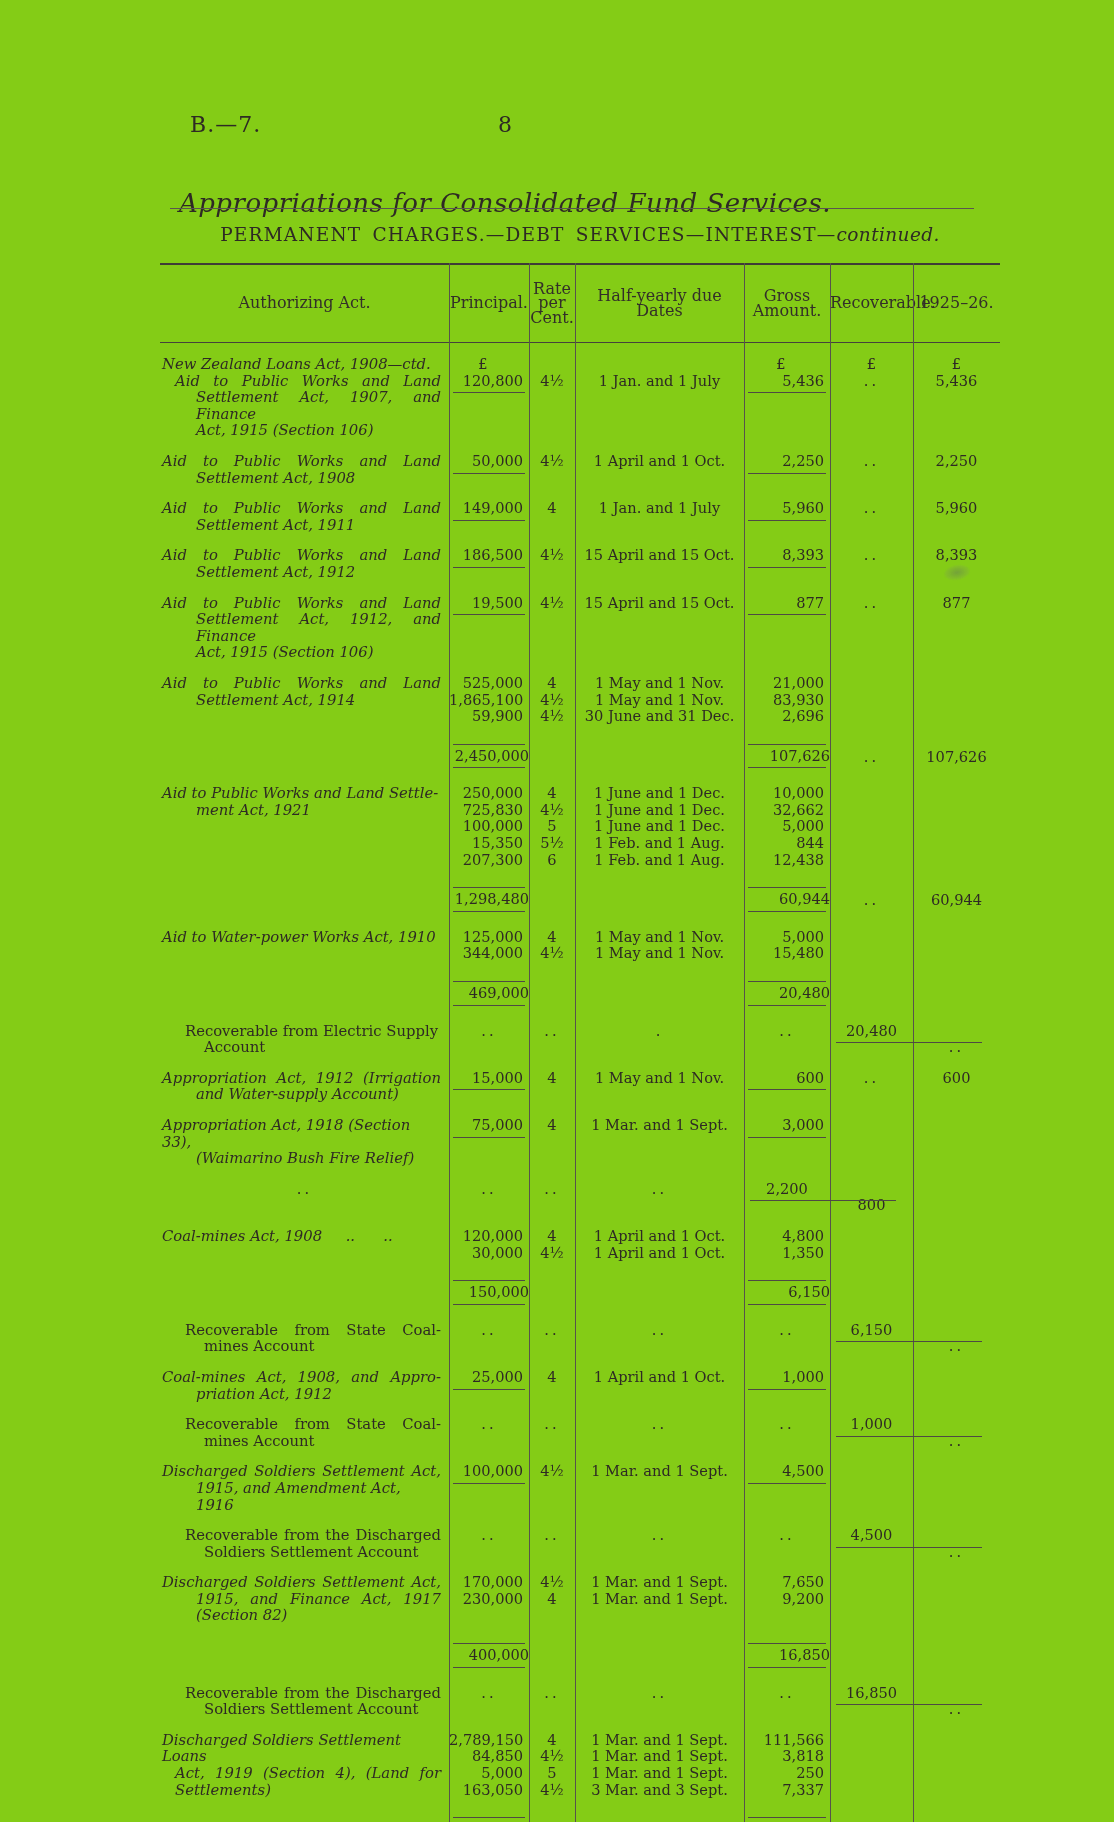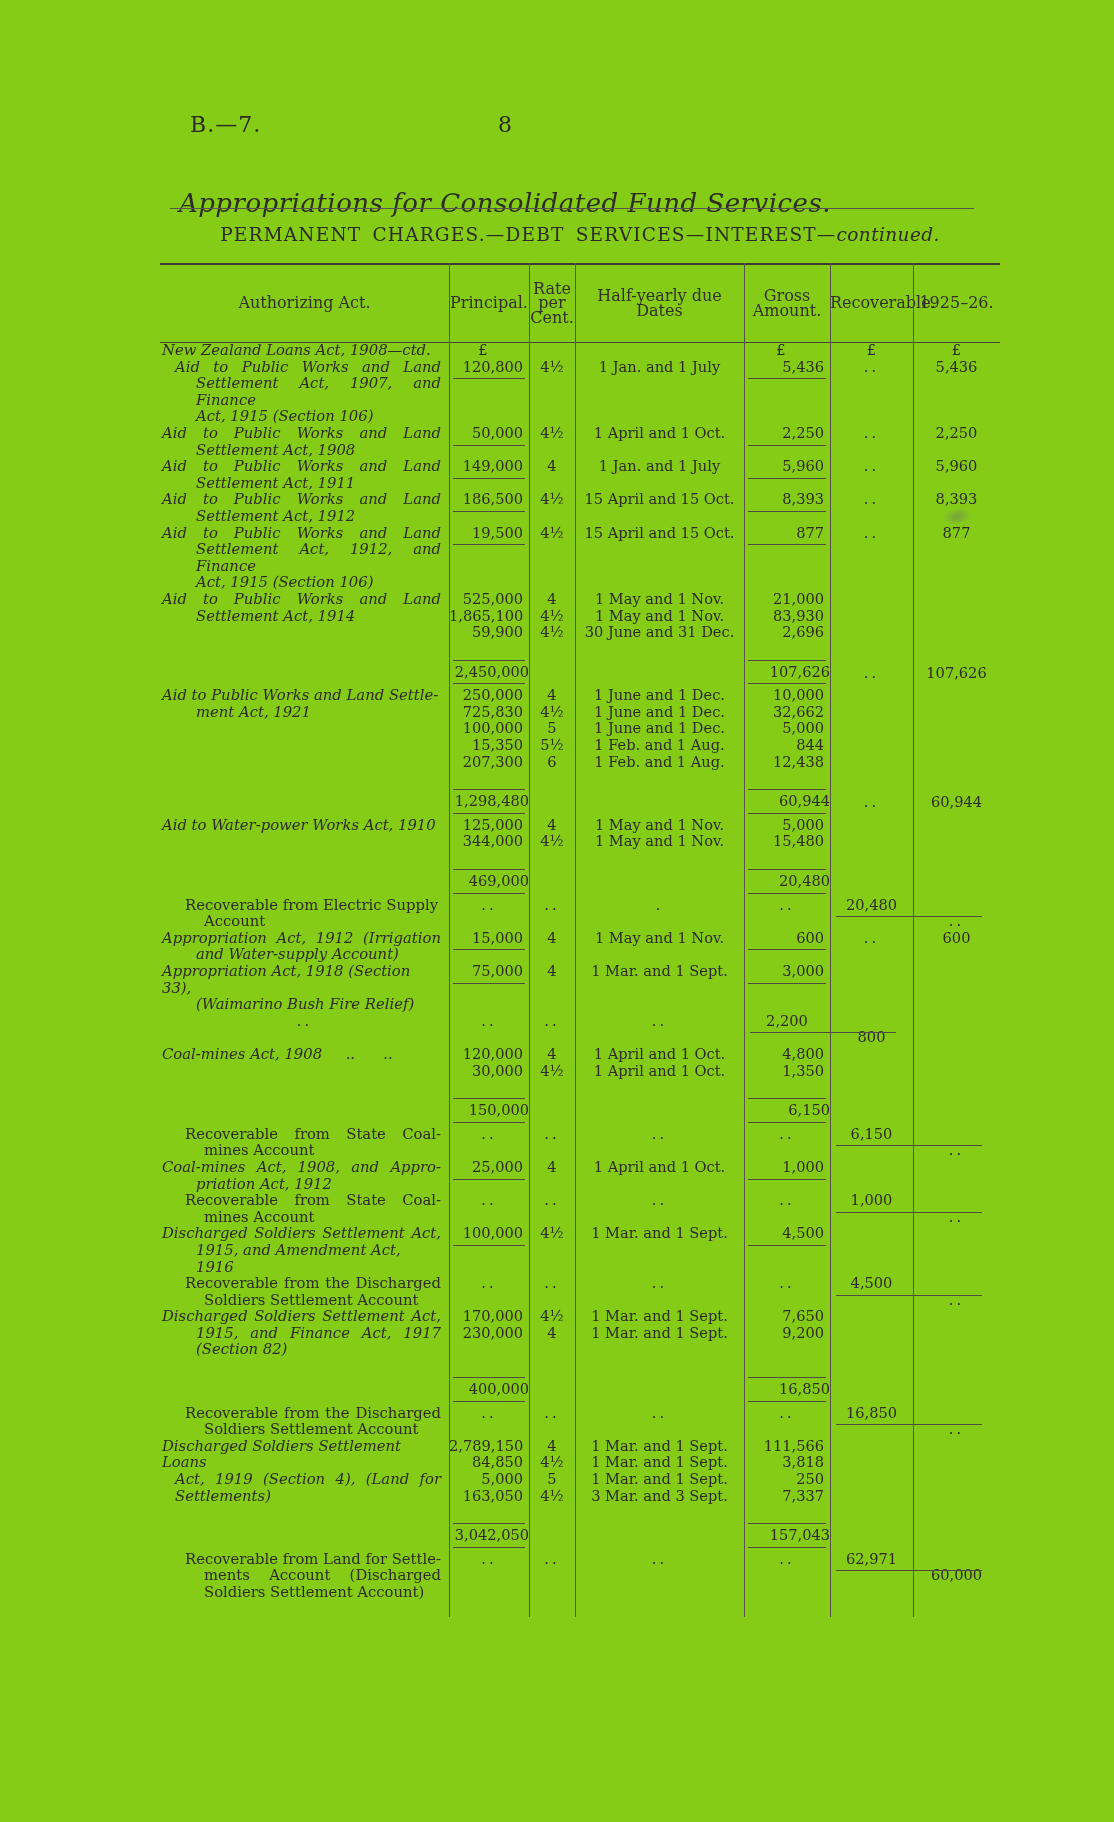--- a/index.html
+++ b/index.html
@@ -21,21 +21,21 @@
   .hdrline{position:absolute;left:0;top:79px;width:840px;height:0;border-top:1.7px solid #46423c;}
   .vline{position:absolute;top:0;bottom:10px;width:1.3px;background:#57534c;}
   .v0{left:289px}.v1{left:369px}.v2{left:415px}.v3{left:584px}.v4{left:670px}.v5{left:753px}
   
   #thead{display:grid;grid-template-columns:289px 80px 46px 169px 86px 83px 87px;
          height:77px;align-items:center;padding-top:2px;}
   .hcell{text-align:center;font-size:16px;line-height:14.5px;color:#332f29;}
   
   #tbody{padding-bottom:26px;}
   .trow{display:grid;grid-template-columns:289px 80px 46px 169px 86px 83px 87px;}
-  .drow{}
+  .drow{margin-top:14px;}
   .strow{margin-top:16px;}
   .cell{font-size:14.6px;line-height:16.6px;}
   .aline{min-height:16.6px;font-size:14.8px;padding-right:8px;}
   .it{font-style:italic;}
   .rom{font-style:normal;}
   .j{text-align:justify;text-align-last:justify;}
   .ind0{padding-left:2px}.ind1{padding-left:15px}.ind2{padding-left:36px}
   .ind3{padding-left:25px}.ind4{padding-left:44px}
   .ln{min-height:16.6px;}
   .num{text-align:right;}

